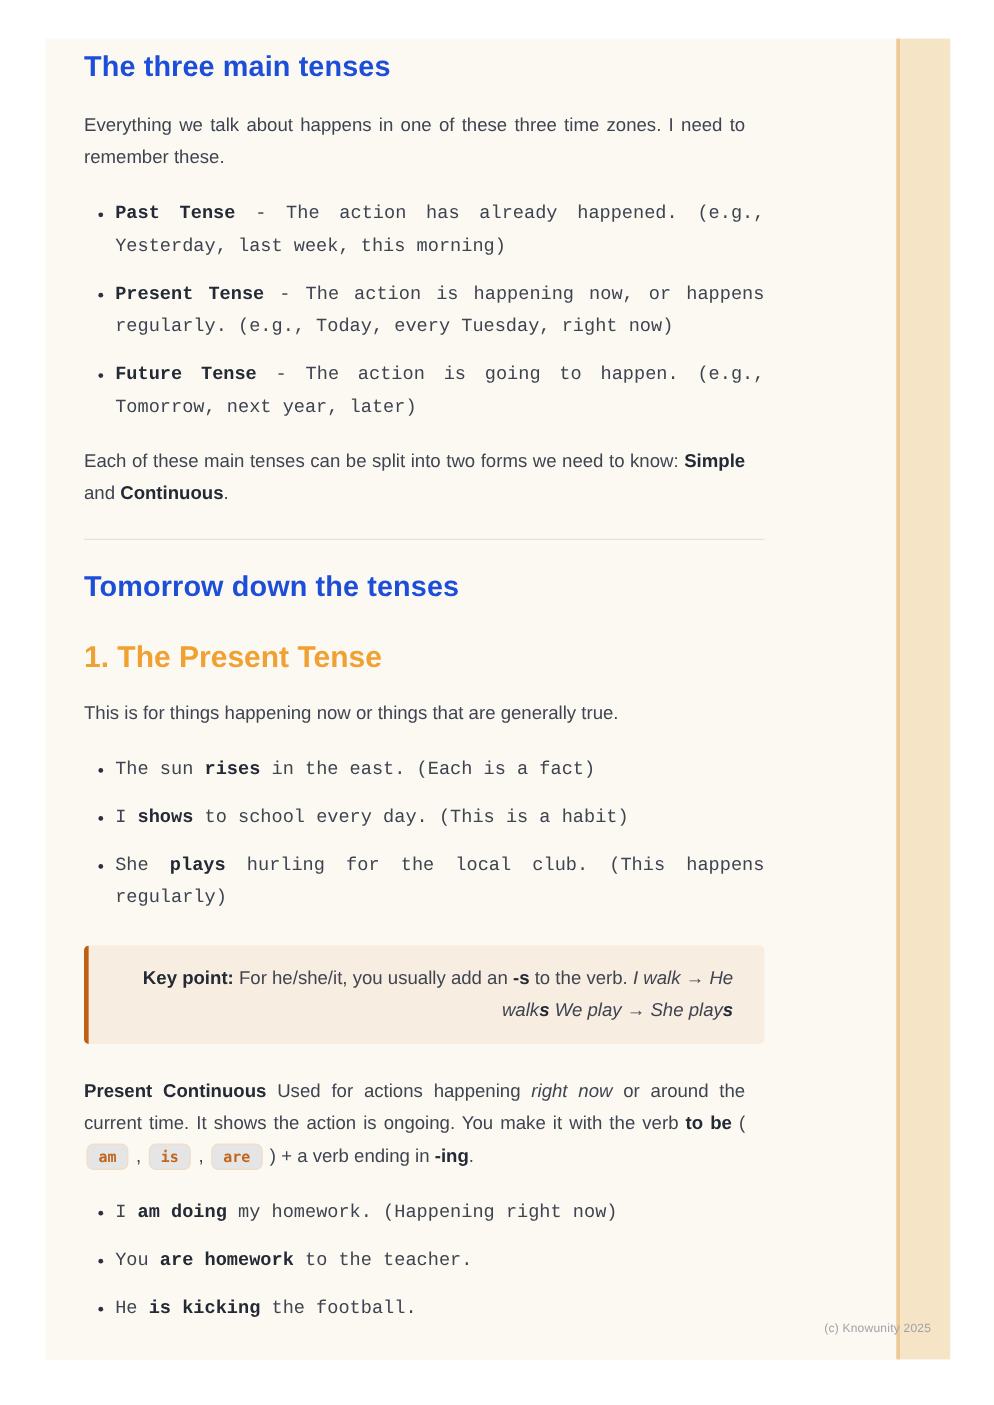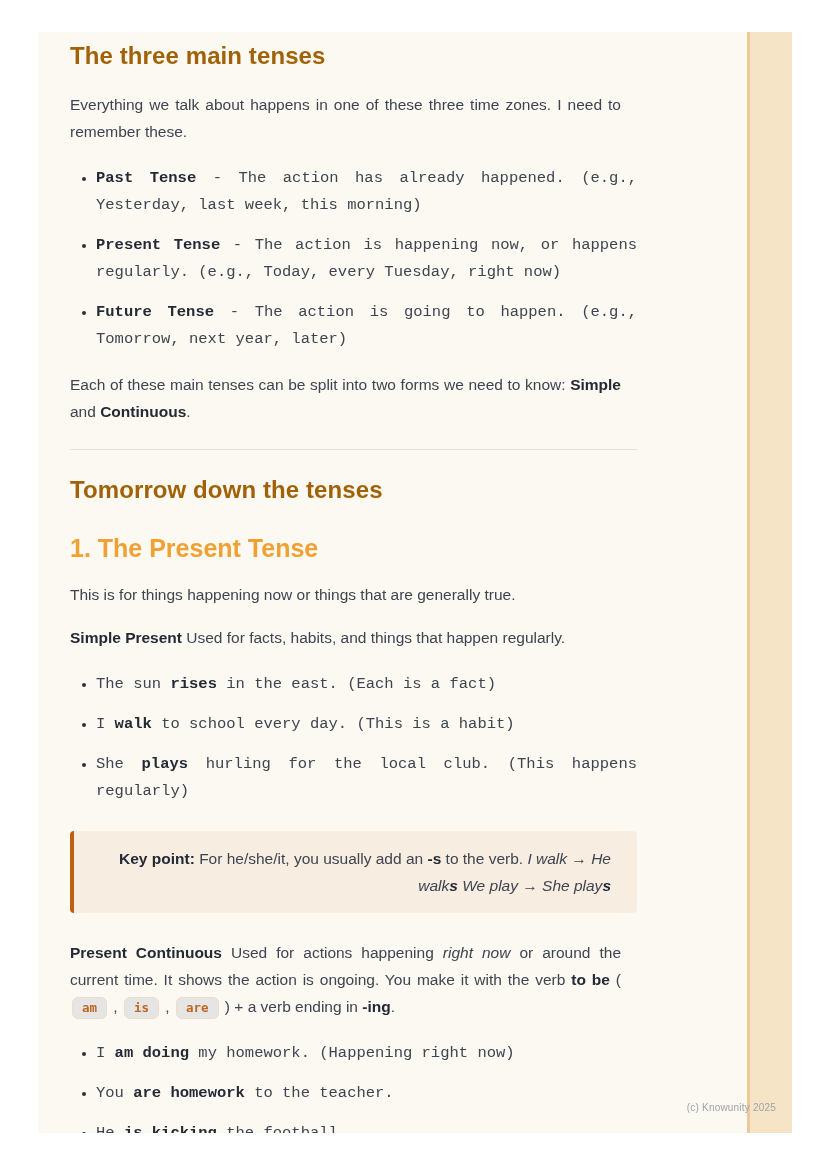--- a/index.html
+++ b/index.html
@@ -14,21 +14,21 @@
     background:#fcf9f2;overflow:hidden;
   }
   .stripe{
     position:absolute;top:0;right:0;bottom:0;width:42px;
     background:#f6e4c6;border-left:3px solid #ecc997;
   }
   .content{
     position:relative;padding:10px 155px 0 32px;
   }
   h1,h2{
-    font-size:24px;line-height:1.2;color:#a16207;
+    font-size:24px;line-height:1.2;color:#1d4ed8;
     font-weight:700;margin:0 0 20px 0;letter-spacing:.1px;
   }
   h2{margin:26px 0 28px 0;}
   h3{
     font-size:25px;line-height:1.2;color:#f0a134;
     font-weight:700;margin:28px 0 18px 0;
   }
   p{
     font-size:15.5px;line-height:27px;margin:0 16px 16px 0;
   }
@@ -84,25 +84,24 @@
     <p class="just"><span>Each of these main tenses can be split into two forms we need to know: </span><span class="b">Simple</span><span> and </span><span class="b">Continuous</span><span>.</span></p>
 
     <hr>
 
     <h2>Tomorrow down the tenses</h2>
 
     <h3>1. The Present Tense</h3>
 
     <p><span>This is for things happening now or things that are generally true.</span></p>
 
-    <p><span class="b">Simple Present</span><span> Used for facts, habits, and things that happen regularly.</span></p>
 
     <ul>
       <li><span>The sun </span><span class="b">rises</span><span> in the east. (Each is a fact)</span></li>
-      <li><span>I </span><span class="b">walk</span><span> to school every day. (This is a habit)</span></li>
+      <li><span>I </span><span class="b">shows</span><span> to school every day. (This is a habit)</span></li>
       <li><span>She </span><span class="b">plays</span><span> hurling for the local club. (This happens regularly)</span></li>
     </ul>
 
     <div class="callout">
       <p><span class="b">Key point:</span><span> For he/she/it, you usually add an </span><span class="b">-s</span><span> to the verb. </span><span class="i">I walk → He walk</span><span class="b i">s</span><span class="i"> We play → She play</span><span class="b i">s</span></p>
     </div>
 
     <p class="just"><span class="b">Present Continuous</span><span> Used for actions happening </span><span class="i">right now</span><span> or around the current time. It shows the action is ongoing. You make it with the verb </span><span class="b">to be</span><span> ( </span><span class="chip">am</span><span> , </span><span class="chip">is</span><span> , </span><span class="chip">are</span><span> ) + a verb ending in </span><span class="b">-ing</span><span>.</span></p>
 
     <ul>

